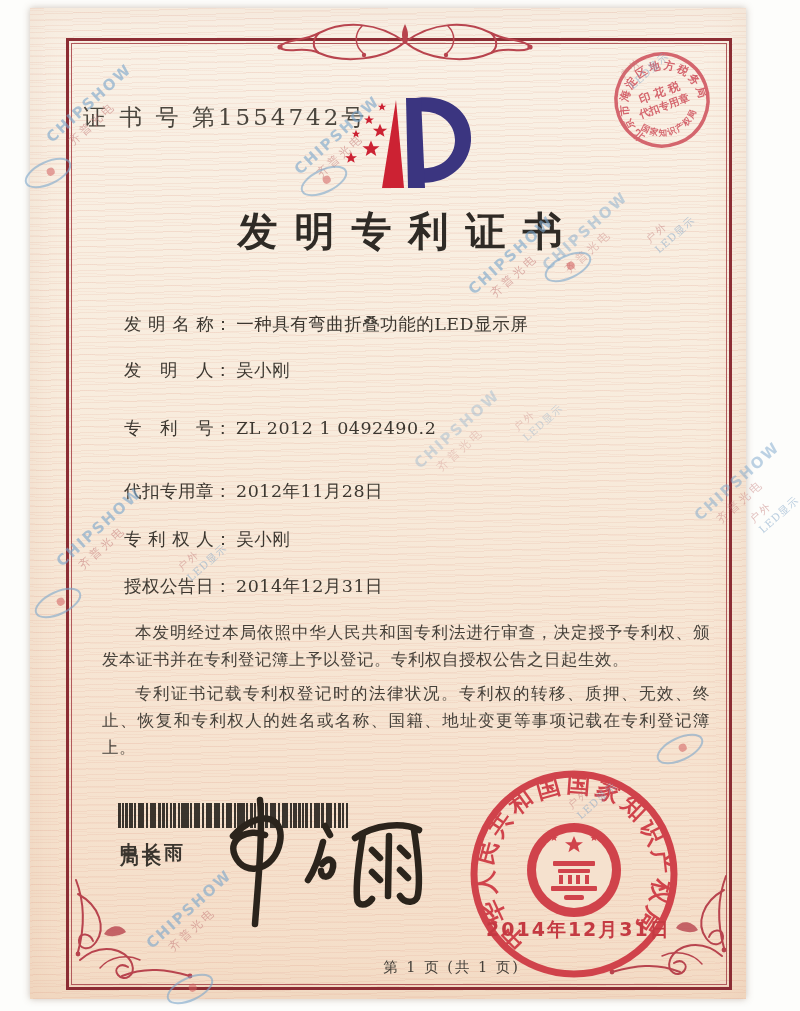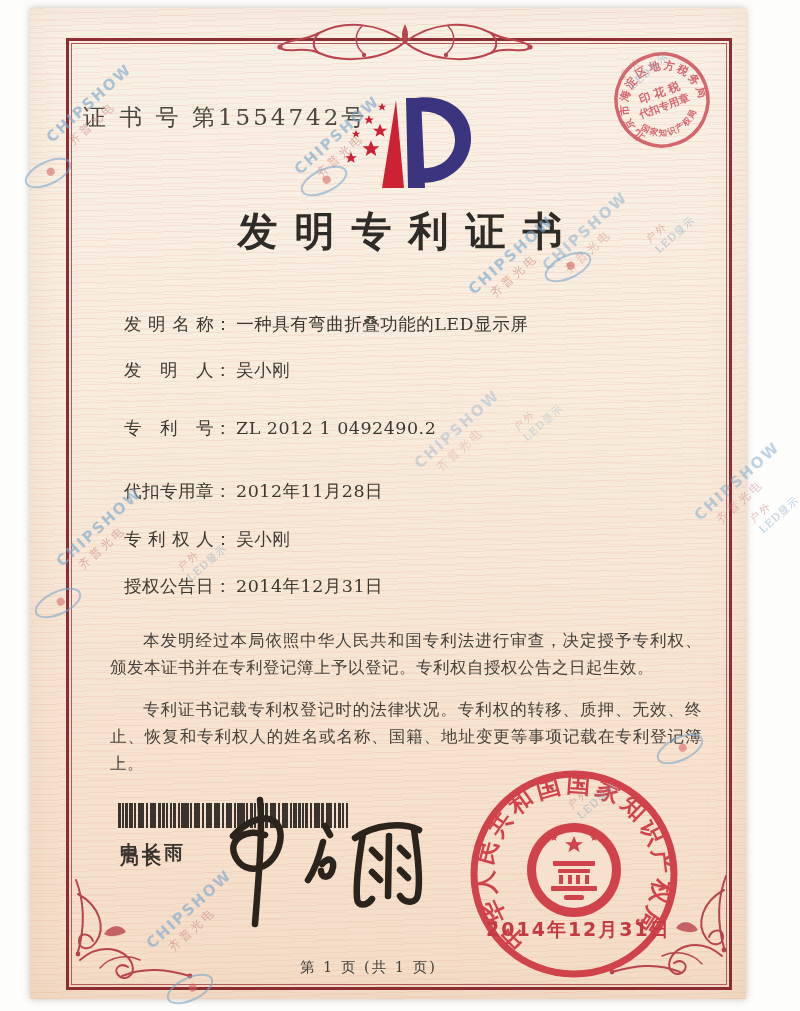--- a/index.html
+++ b/index.html
@@ -22,40 +22,40 @@
   .title{position:absolute;left:100px;top:204px;width:600px;text-align:center;
          font-size:40px;font-weight:bold;color:#2f2b26;letter-spacing:17px;padding-left:17px;box-sizing:border-box;}
 
   .fields{position:absolute;left:112px;top:310px;width:560px;}
   .frow{position:absolute;left:0;font-size:17.5px;color:#3c3730;letter-spacing:.5px;white-space:nowrap;margin-left:12px;}
   .frow .lab{color:#3c3730;}
   .frow .val{margin-left:4px;}
 
   .paras{position:absolute;left:94px;top:612px;width:624px;font-size:16.5px;line-height:1.62;
          color:#46413a;letter-spacing:.5px;text-align:justify;}
-  .paras p{margin:16px;text-indent:2em;}
+  .paras p{margin:8px;text-indent:2em;}
 
   .barcode{position:absolute;left:118px;top:803px;width:230px;height:25px;
     background:
       repeating-linear-gradient(90deg,#211d18 0 2px,rgba(0,0,0,0) 2px 4px),
       repeating-linear-gradient(90deg,#211d18 0 1px,rgba(0,0,0,0) 1px 7px),
       repeating-linear-gradient(90deg,#211d18 0 3px,rgba(0,0,0,0) 3px 11px);
     opacity:.88;}
 
   .signer{position:absolute;left:120px;font-size:19px;font-weight:600;color:#3a352e;letter-spacing:3px;
           font-family:Liberation Mono, monospace;}
   .signer.t1{top:845px;} .signer.t2{top:840px;}
   .signature{position:absolute;left:205px;top:792px;}
 
   .seal-big{position:absolute;left:466px;top:766px;opacity:.95;}
   .seal-date{position:absolute;left:486px;top:917px;width:200px;font-size:19px;font-weight:bold;
              color:#c43a42;letter-spacing:2px;font-family:"DejaVu Sans","Liberation Sans",sans-serif;}
   .seal-tax{position:absolute;left:610px;top:48px;transform:rotate(-20deg);opacity:.9;}
 
-  .footer{position:absolute;left:300px;top:958px;width:220px;text-align:left;
+  .footer{position:absolute;left:300px;top:958px;width:220px;text-align:right;
           font-size:14.5px;color:#45403a;letter-spacing:2px;}
 
   .ornament-top{position:absolute;left:272px;top:16px;}
   .flourish{position:absolute;}
   .flourish.bl{left:70px;top:872px;}
   .flourish.br{left:608px;top:864px;transform:scaleX(-1);}
 
   
   .wm{position:absolute;transform:rotate(-42deg);display:flex;flex-direction:column;align-items:flex-start;
       pointer-events:none;z-index:50;}

